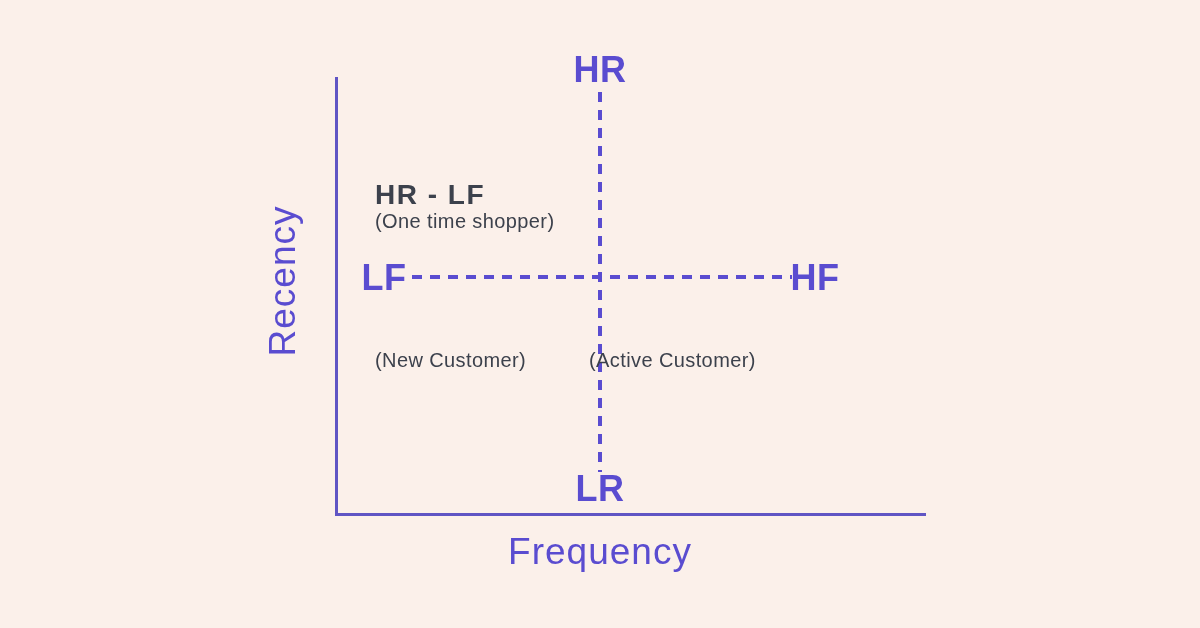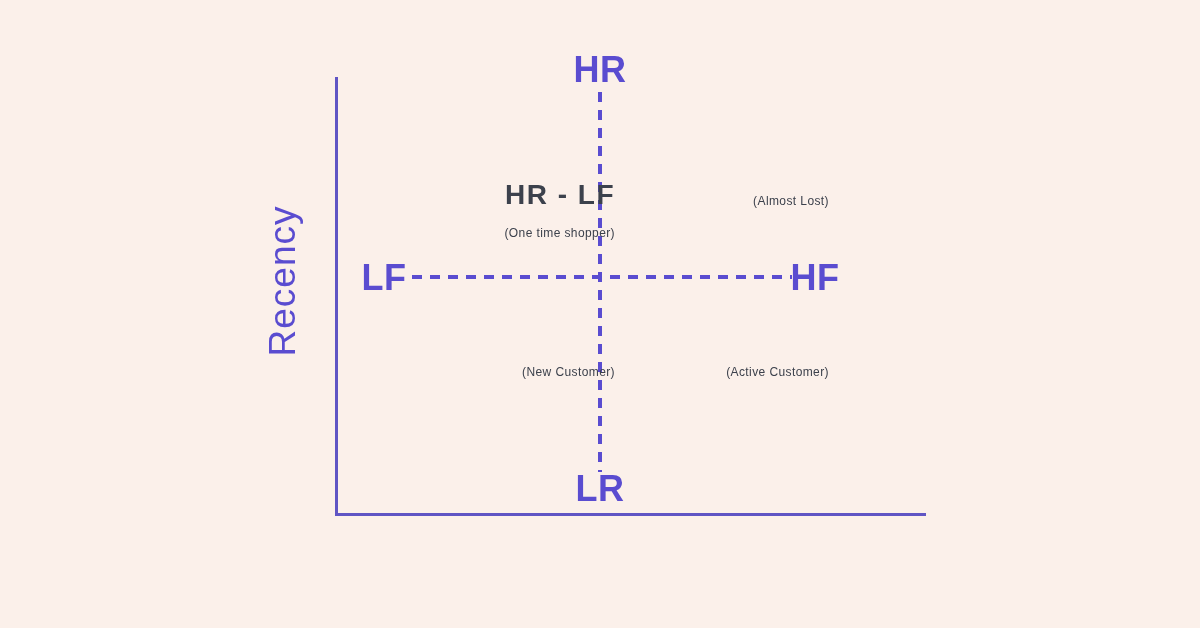--- a/index.html
+++ b/index.html
@@ -78,32 +78,32 @@
     letter-spacing:0.5px;
   }
   .pole-top{left:560px; top:54px;}
   .pole-bottom{left:560px; top:473px;}
   .pole-left{left:344px; top:262px;}
   .pole-right{left:775px; top:262px;}
   
   .quad{
     position:absolute;
     width:240px;
-    text-align:right;
+    text-align:left;
     color:var(--text);
   }
   .quad-title{
     font-size:28px;
     font-weight:600;
     letter-spacing:1.5px;
     line-height:32px;
   }
   .quad-sub{
-    margin-top:12px;
-    font-size:12px;
+    margin-top:0;
+    font-size:20px;
     font-weight:400;
     letter-spacing:0.4px;
     line-height:20px;
   }
   .quad-tl{left:375px; top:179px;}
   .quad-tr{left:589px; top:179px;}
   .quad-bl{left:375px; top:350px;}
   .quad-br{left:589px; top:350px;}
 </style>
 </head>
@@ -111,33 +111,33 @@
 
 <div class="canvas">
 
   <div class="axis-y"></div>
   <div class="axis-x"></div>
 
   <div class="dash-v"></div>
   <div class="dash-h"></div>
 
   <div class="axis-label label-recency">Recency</div>
+  <div class="axis-label label-frequency">Frequency</div>
 
   <div class="pole pole-top">HR</div>
   <div class="pole pole-bottom">LR</div>
   <div class="pole pole-left">LF</div>
   <div class="pole pole-right">HF</div>
 
   <div class="quad quad-tl">
     <div class="quad-title">HR - LF</div>
     <div class="quad-sub">(One time shopper)</div>
   </div>
 
   <div class="quad quad-tr">
-    <div class="quad-sub">(Almost Lost)</div>
   </div>
 
   <div class="quad quad-bl">
     <div class="quad-sub">(New Customer)</div>
   </div>
 
   <div class="quad quad-br">
     <div class="quad-sub">(Active Customer)</div>
   </div>
 

